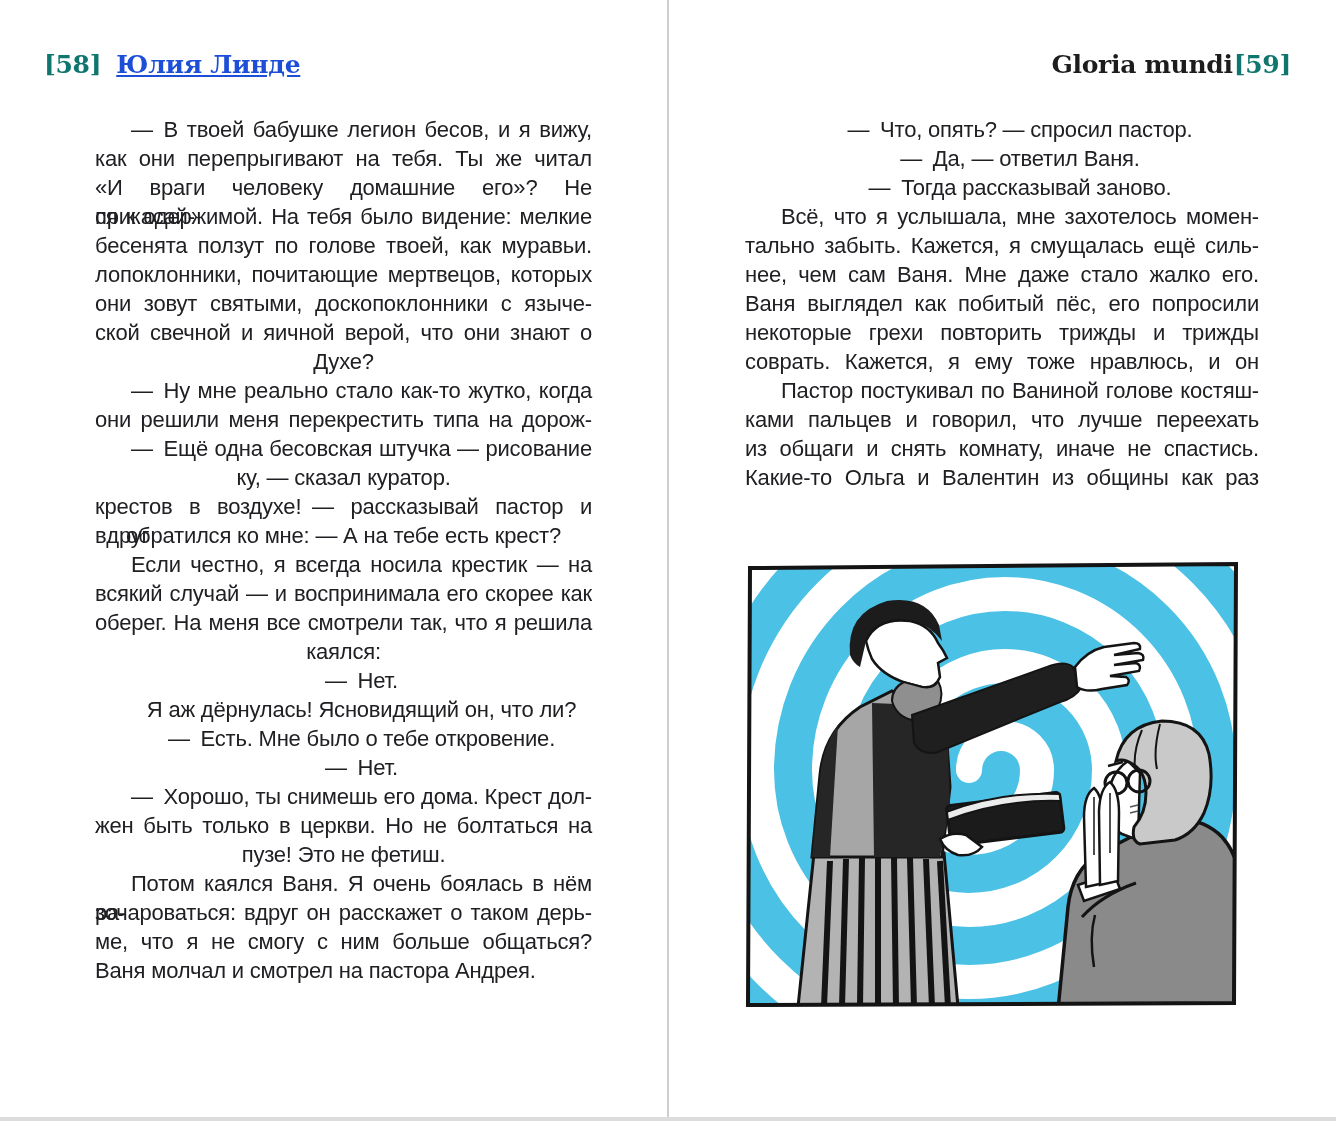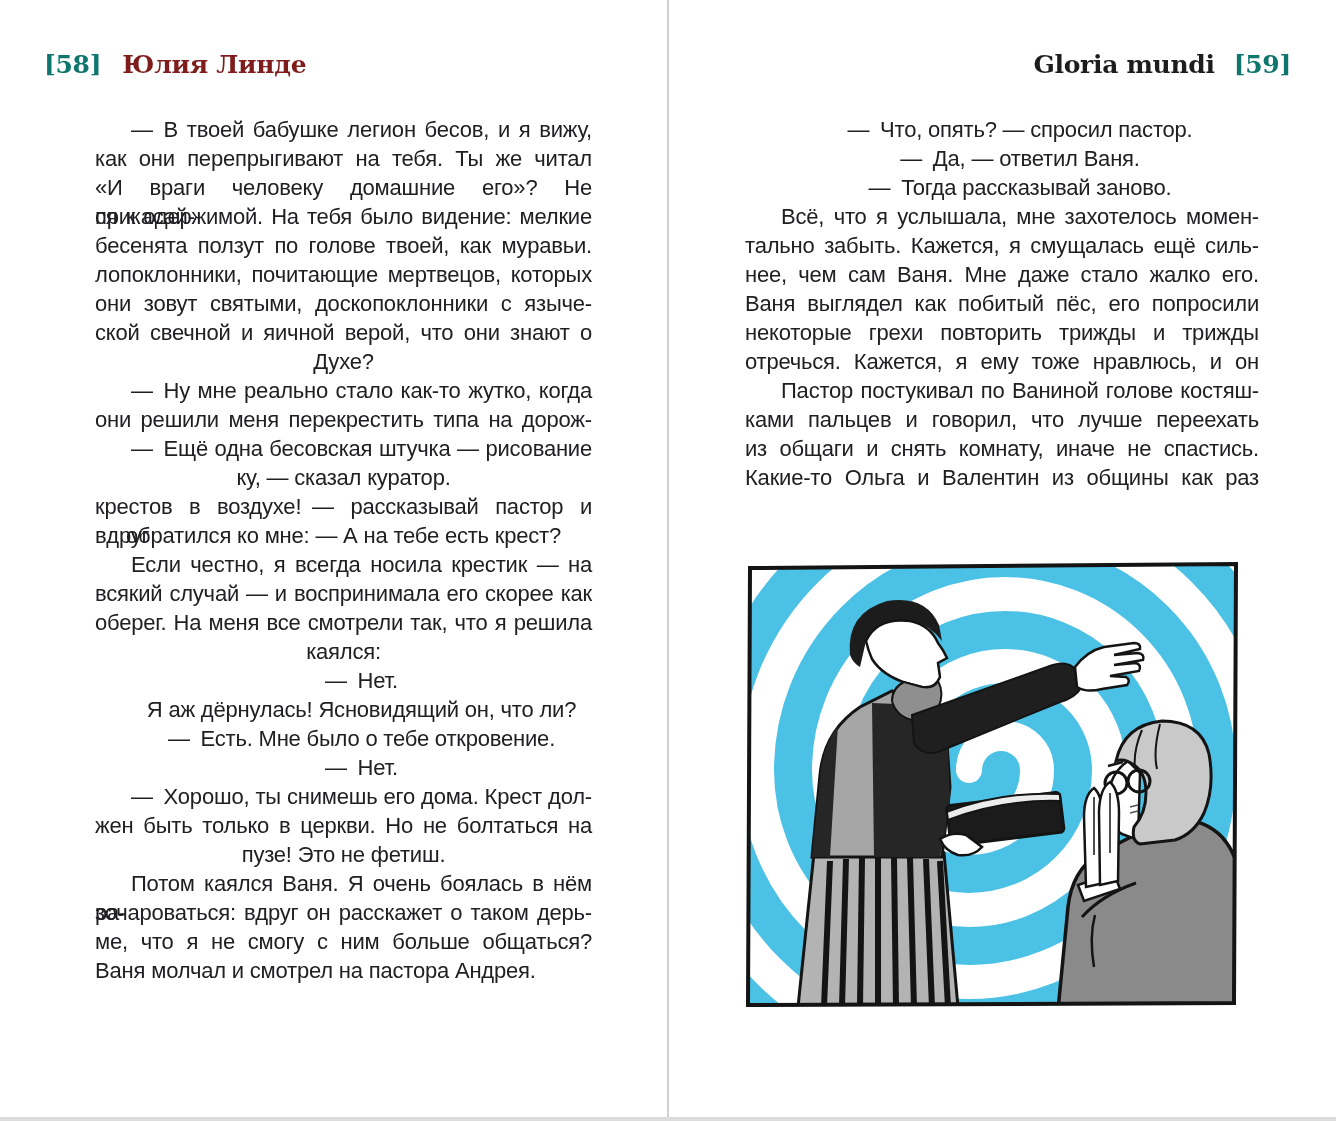--- a/index.html
+++ b/index.html
@@ -11,22 +11,22 @@
   .bottom-strip{position:absolute;left:0;top:1117px;width:1336px;height:4px;background:#dcdcdc;}
 
   .pageheader{
     position:absolute;top:50px;
     font-family:"DejaVu Serif","Liberation Serif",serif;
     font-weight:bold;font-size:25px;color:#1d1d1d;letter-spacing:-0.3px;
   }
   .lheader{left:44px;}
   .rheader{left:745px;width:546px;text-align:right;}
   .pnum{color:#0f766e;}
-  .lheader .author{margin-left:21px;color:#7f1d1d;}
-  .rheader .pnum{margin-left:19px;}
+  .lheader .author{margin-left:15px;color:#1d4ed8;text-decoration:underline;}
+  .rheader .pnum{margin-left:1px;}
 
   .pagebody{position:absolute;top:115px;}
   .lbody{left:95px;width:497px;}
   .rbody{left:745px;width:514px;}
 
   .line{
     height:29px;line-height:29px;font-size:22px;color:#202024;
     text-align:center;letter-spacing:-0.2px;
   }
   .line.jst{text-align:justify;text-align-last:justify;}
@@ -85,21 +85,21 @@
     </main>
   <main class="pagebody rbody">
       <div class="line ind">— Что, опять? — спросил пастор.</div>
       <div class="line ind">— Да, — ответил Ваня.</div>
       <div class="line ind">— Тогда рассказывай заново.</div>
       <div class="line ind jst">Всё, что я услышала, мне захотелось момен-</div>
       <div class="line jst">тально забыть. Кажется, я смущалась ещё силь-</div>
       <div class="line jst">нее, чем сам Ваня. Мне даже стало жалко его.</div>
       <div class="line jst">Ваня выглядел как побитый пёс, его попросили</div>
       <div class="line jst">некоторые грехи повторить трижды и трижды</div>
-      <div class="line jst">отречься. Кажется, я ему тоже нравлюсь, и он</div>
+      <div class="line jst">соврать. Кажется, я ему тоже нравлюсь, и он</div>
       <div class="line ind jst">Пастор постукивал по Ваниной голове костяш-</div>
       <div class="line jst">ками пальцев и говорил, что лучше переехать</div>
       <div class="line jst">из общаги и снять комнату, иначе не спастись.</div>
       <div class="line jst">Какие-то Ольга и Валентин из общины как раз</div>
     </main>
 
   <figure class="illus">
     <svg width="502" height="458" viewBox="0 0 502 458" xmlns="http://www.w3.org/2000/svg">
       <defs>
         <clipPath id="fr">

